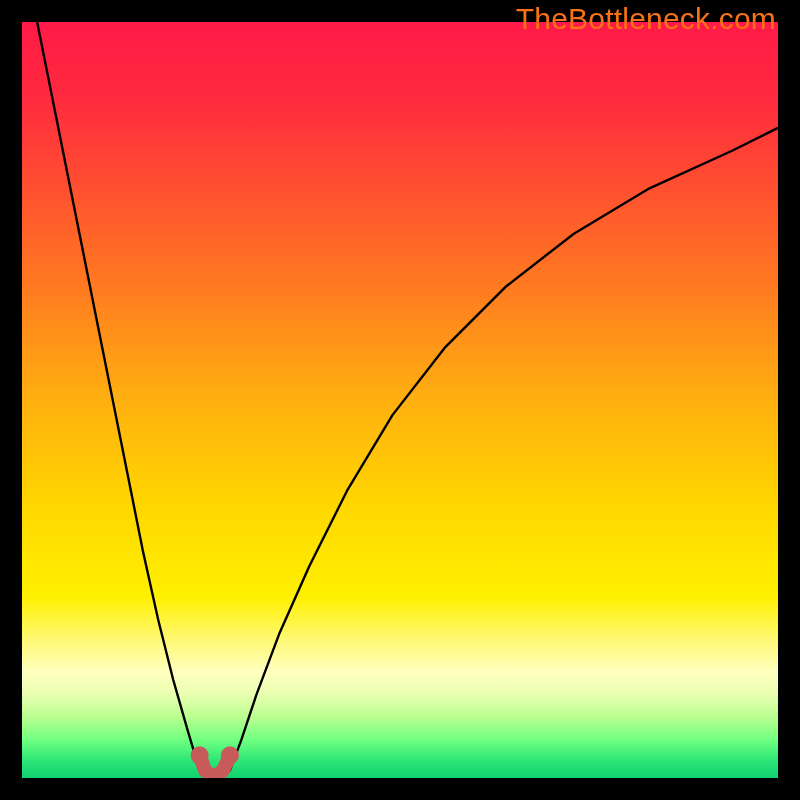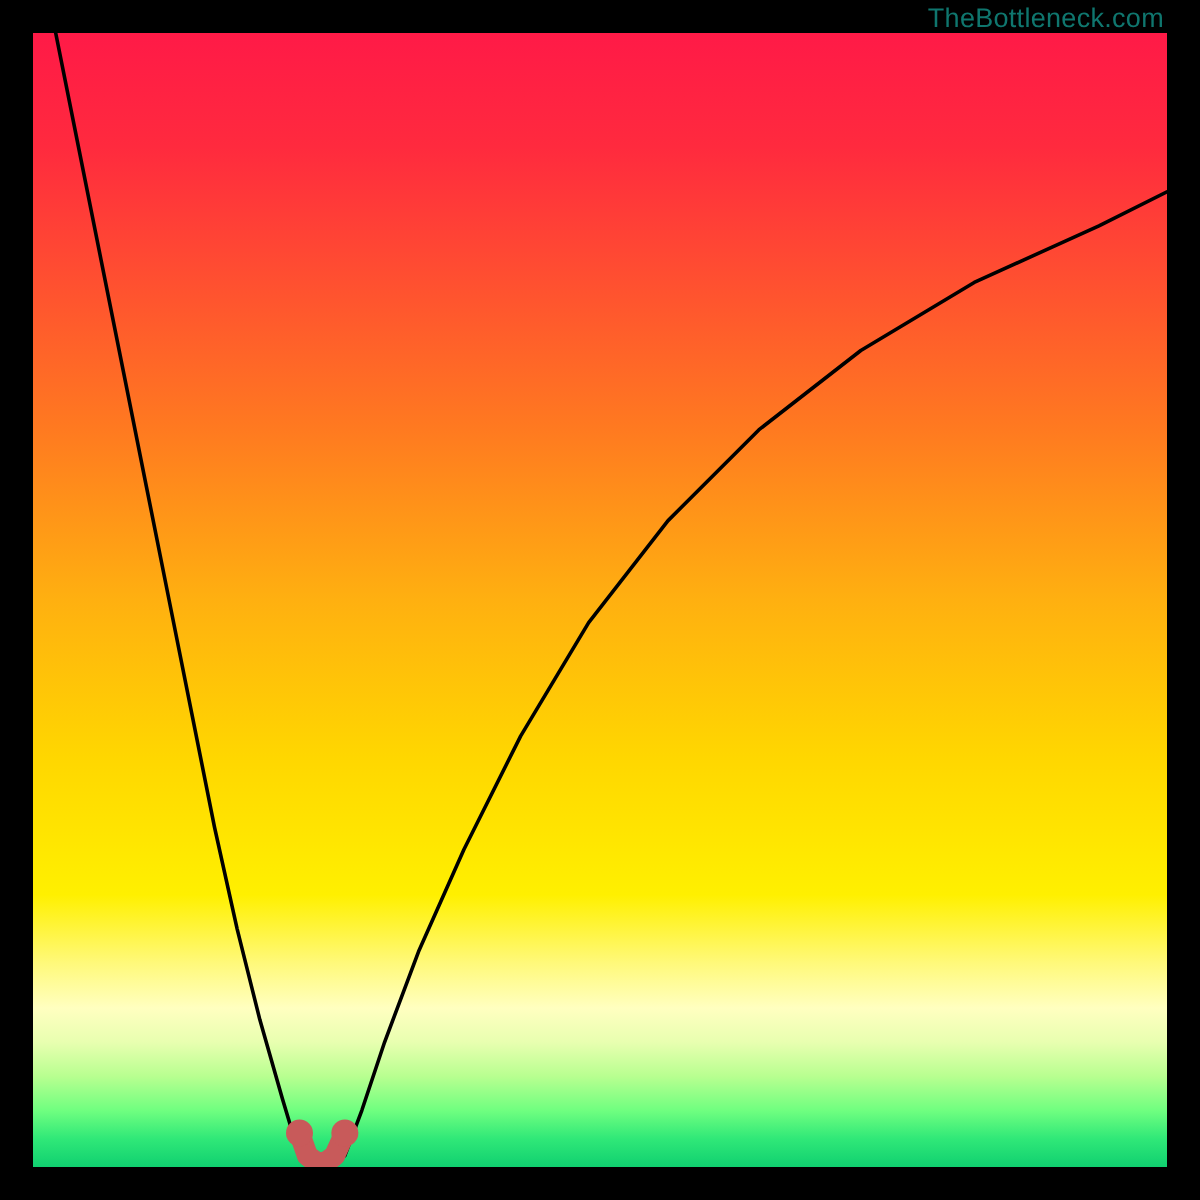--- a/index.html
+++ b/index.html
@@ -24,22 +24,22 @@
     left: 0;
     top: 0;
     width: 756px;
     height: 756px;
     display: block;
   }
   .watermark {
     position: absolute;
     top: 2px;
     right: 24px;
-    color: #0f766e;
-    font-size: 18px;
+    color: #f97316;
+    font-size: 30px;
     font-weight: 500;
     letter-spacing: 0.2px;
     z-index: 10;
   }
 </style>
 </head>
 <body>
 
 <div class="watermark">TheBottleneck.com</div>
 

